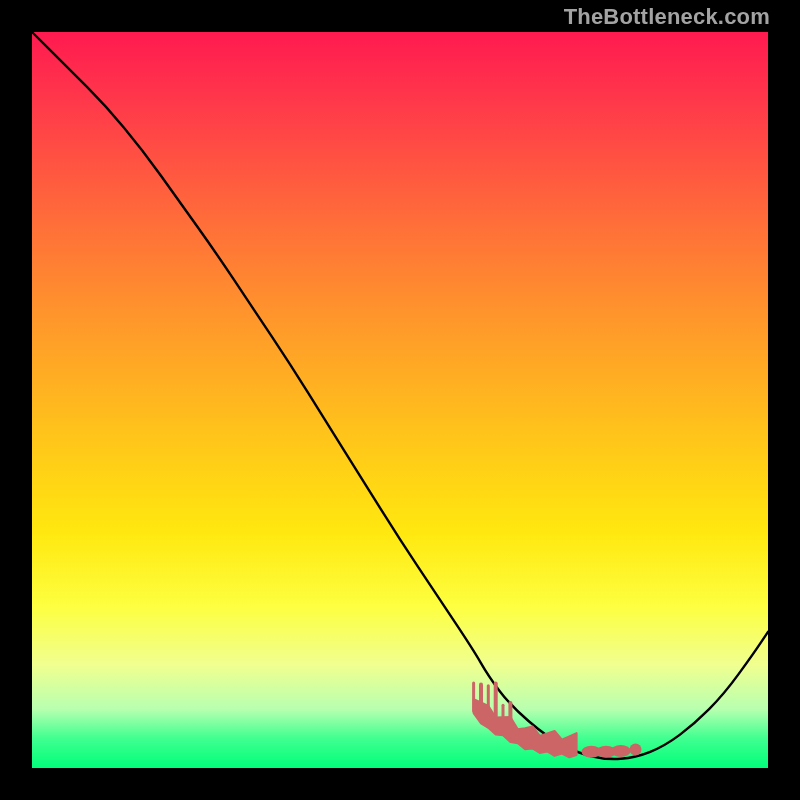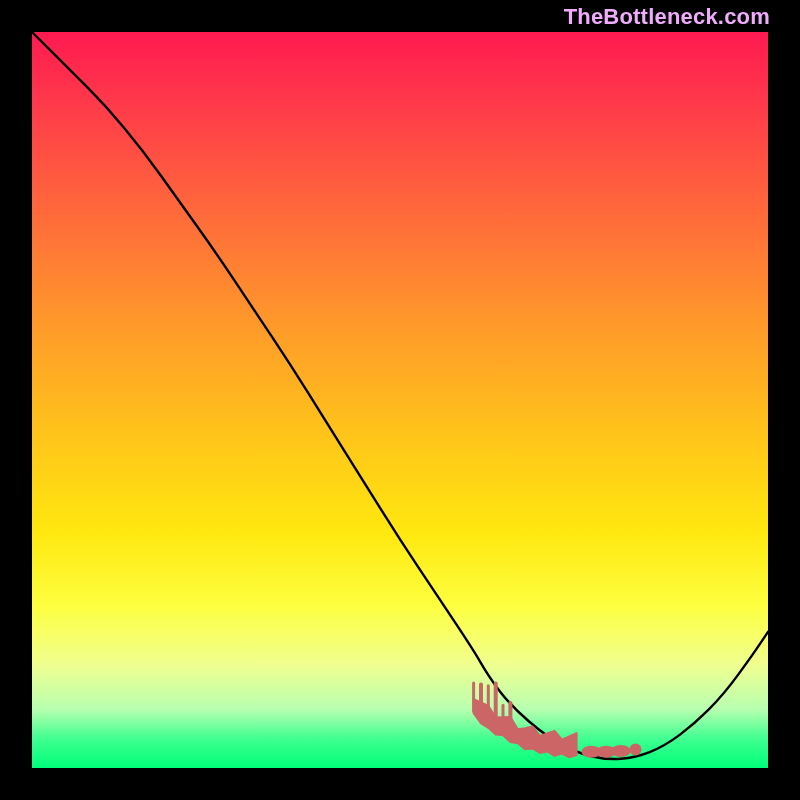--- a/index.html
+++ b/index.html
@@ -37,21 +37,21 @@
       #f0ff90 86%,
       #b8ffb0 92%,
       #40ff90 96%,
       #00ff7a 100%
     );
   }
   .watermark {
     position: absolute;
     top: 4px;
     right: 30px;
-    color: #f0abfc;
+    color: #a3a3a3;
     font-size: 22px;
     font-weight: bold;
     letter-spacing: 0.2px;
     user-select: none;
   }
   svg.curve {
     position: absolute;
     left: 0;
     top: 0;
     width: 100%;

